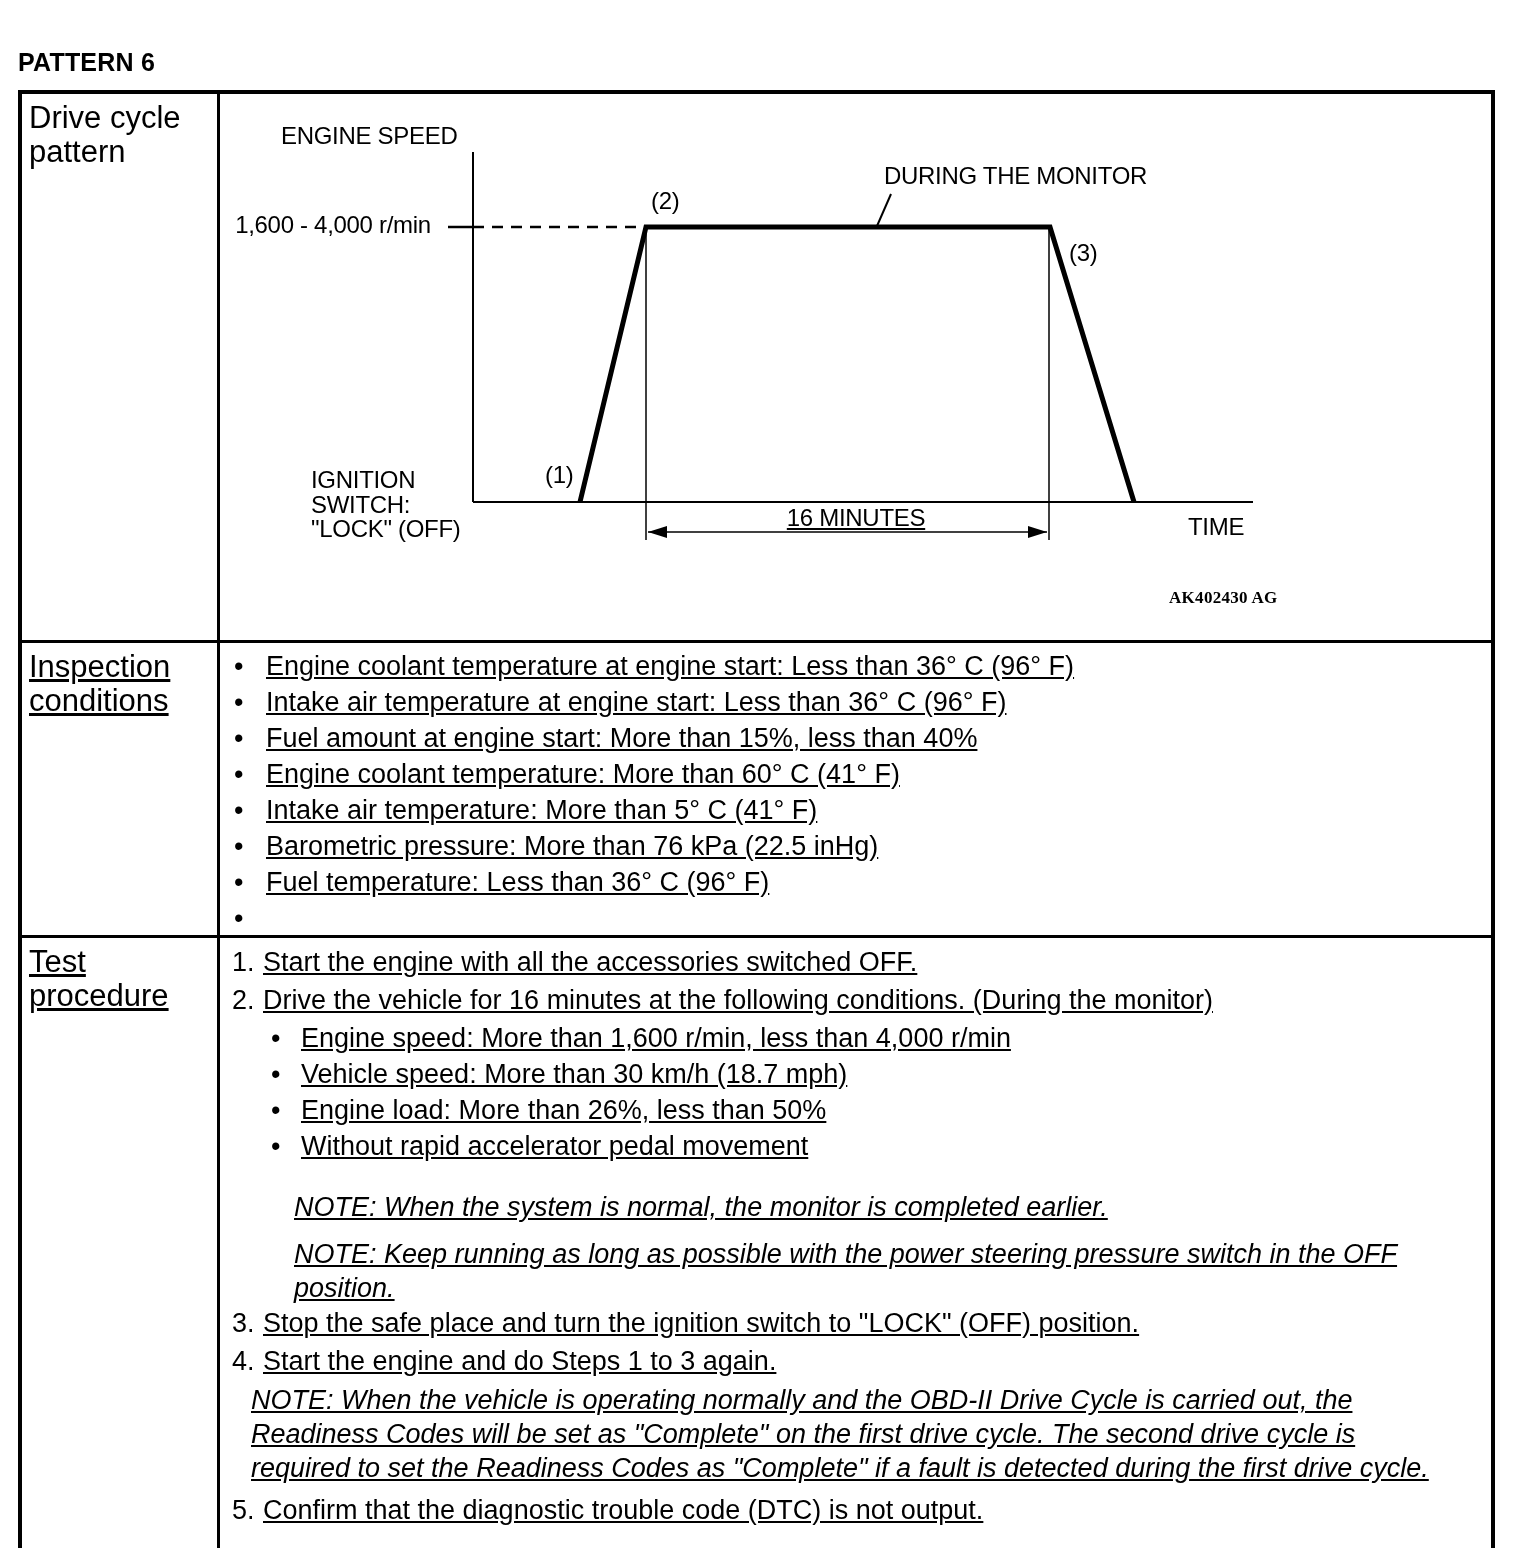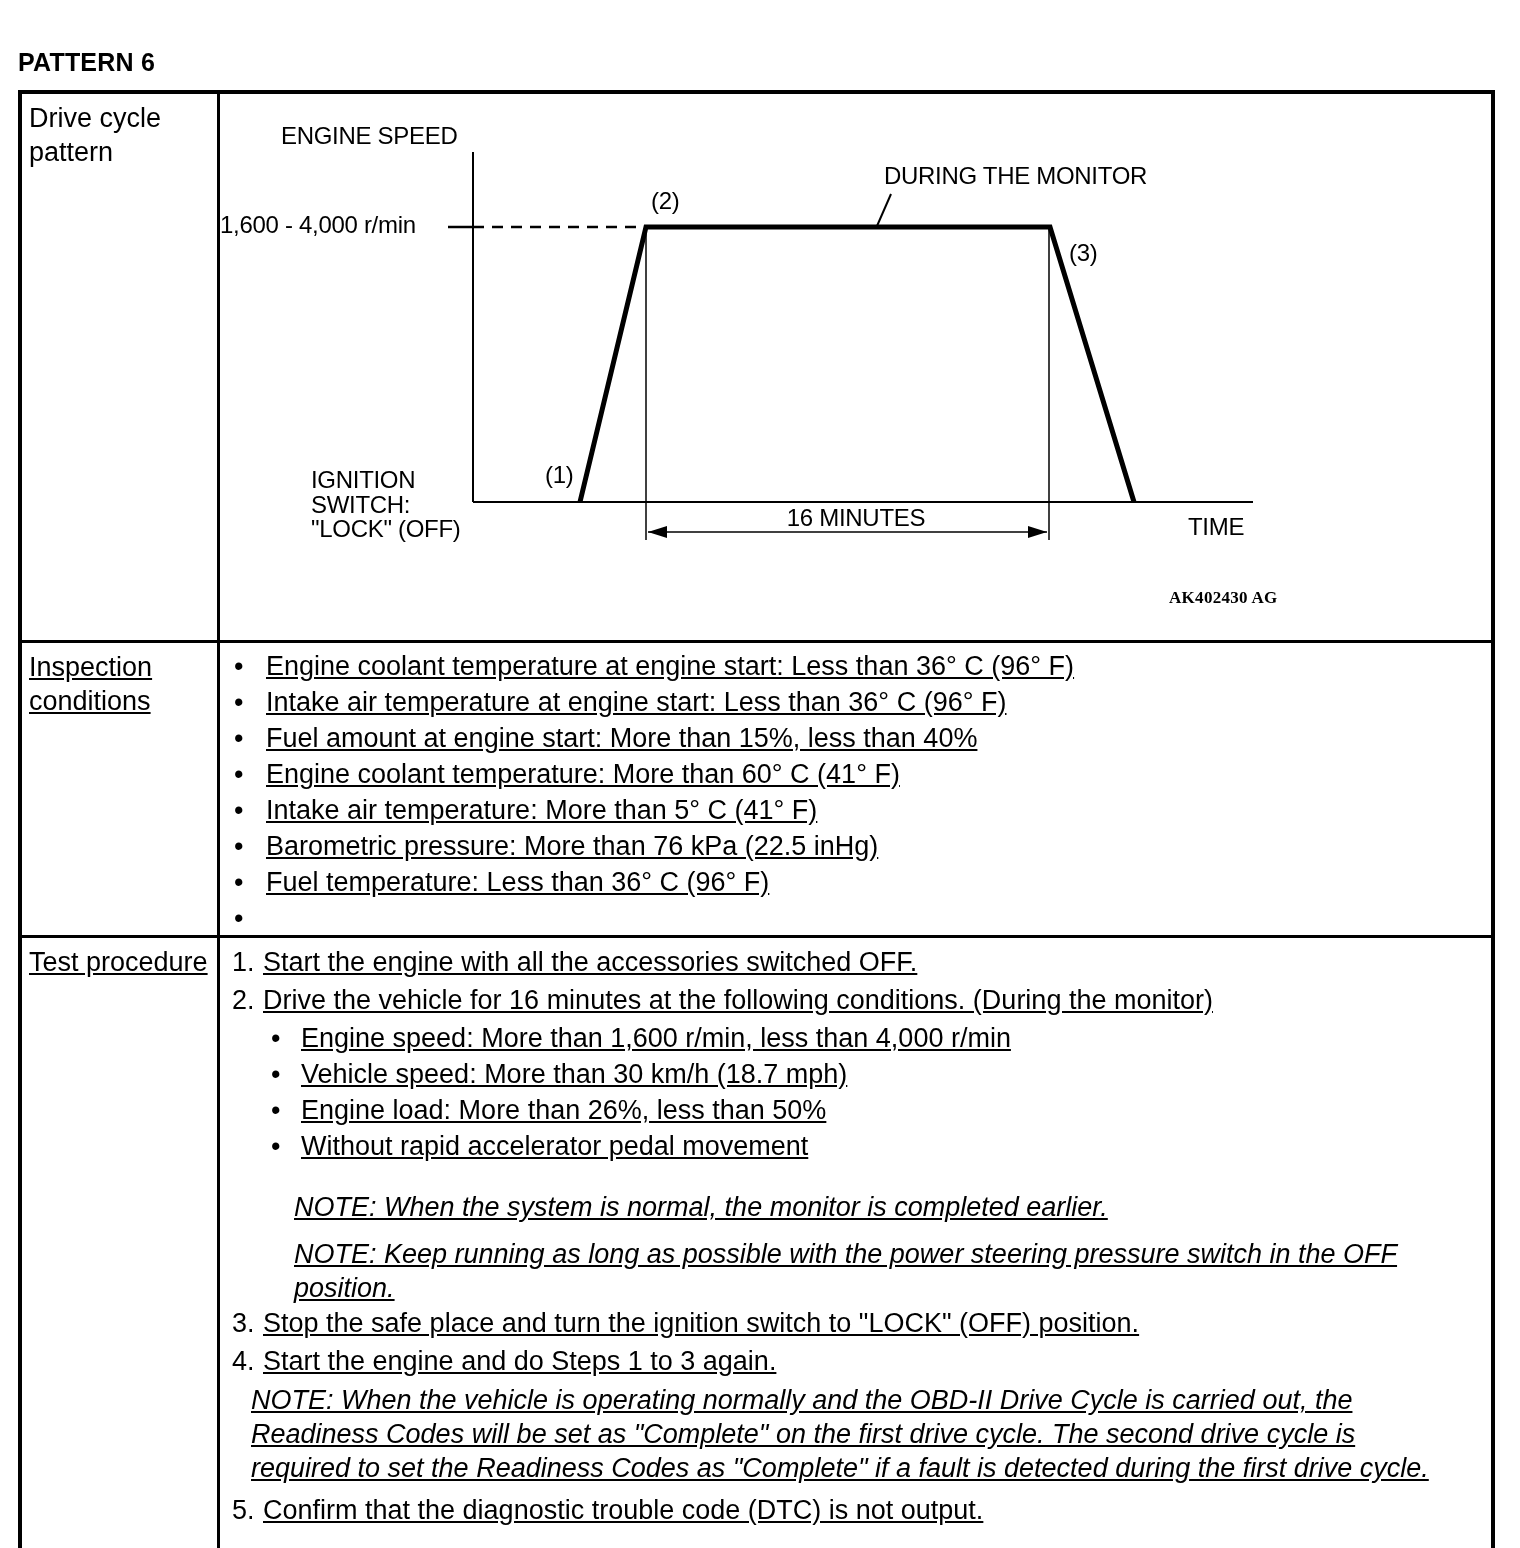--- a/index.html
+++ b/index.html
@@ -29,42 +29,42 @@
     border: 4px solid #000;
     border-bottom-width: 5px;
   }
   .row { display: flex; }
   .row + .row { border-top: 3px solid #000; text-decoration: underline; }
   .hcell {
     width: 198px;
     flex: 0 0 198px;
     border-right: 3px solid #000;
     padding: 7px 4px 0 7px;
-    font-size: 27px;
+    font-size: 31px;
     line-height: 34px;
     box-sizing: border-box;
   }
   .ccell { flex: 1 1 auto; position: relative; box-sizing: border-box; }
   .row1 { height: 546px; }
   .row2 { height: 292px; }
   .row3 { height: 634px; }
 
   
   .diag-svg { position: absolute; left: 0; top: 0; }
   .dlbl {
     position: absolute;
     font-size: 24px;
     letter-spacing: -0.3px;
     white-space: nowrap;
     line-height: 24px;
   }
-  .rpm-lbl { width: 226px; text-align: left; }
+  .rpm-lbl { width: 226px; text-align: center; }
   .ign-lbl { line-height: 24.5px; }
   .ign-lbl span { display: block; }
-  .min-lbl { width: 416px; text-align: center; }
+  .min-lbl { width: 416px; text-align: center; text-decoration: underline; }
   .figcode { font-size: 17px; font-weight: bold; letter-spacing: 0.3px; }
 
   
   .cond-list { padding-top: 5px; }
   .cond {
     position: relative;
     padding-left: 46px;
     font-size: 27px;
     line-height: 36px;
     white-space: nowrap;

